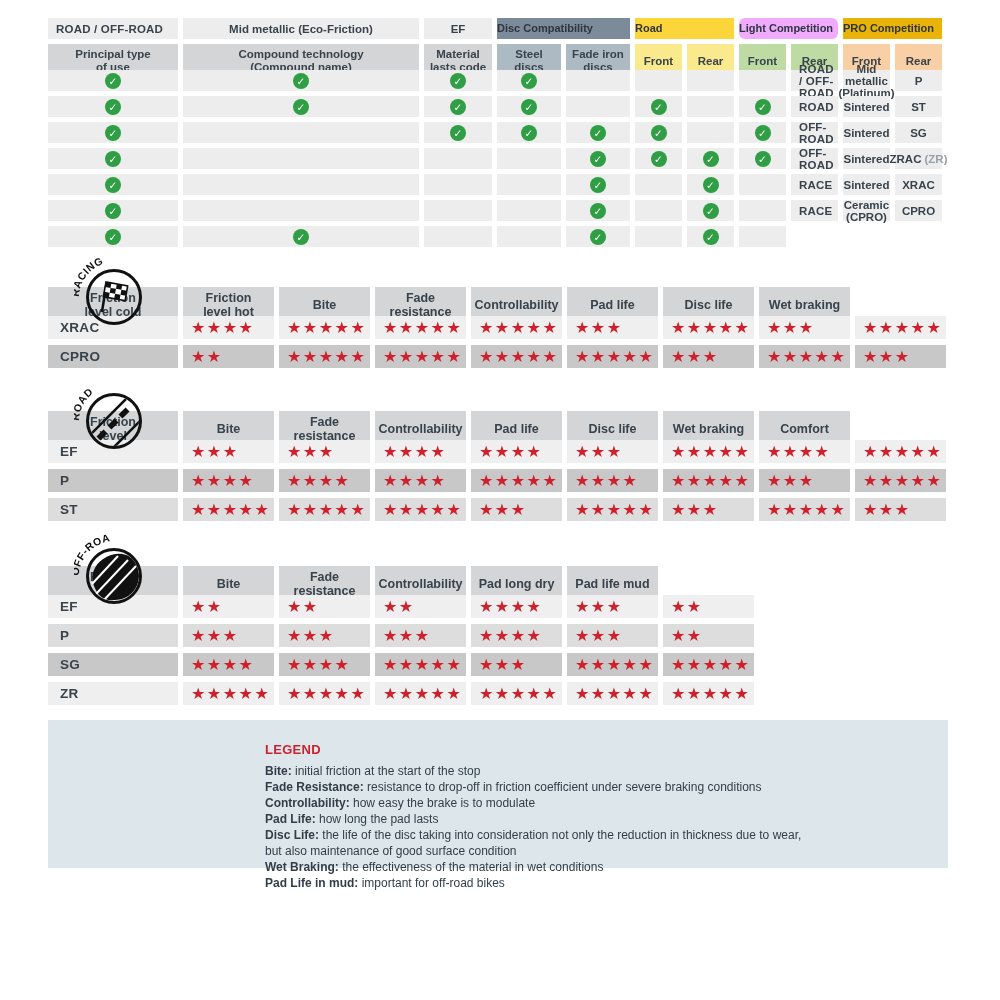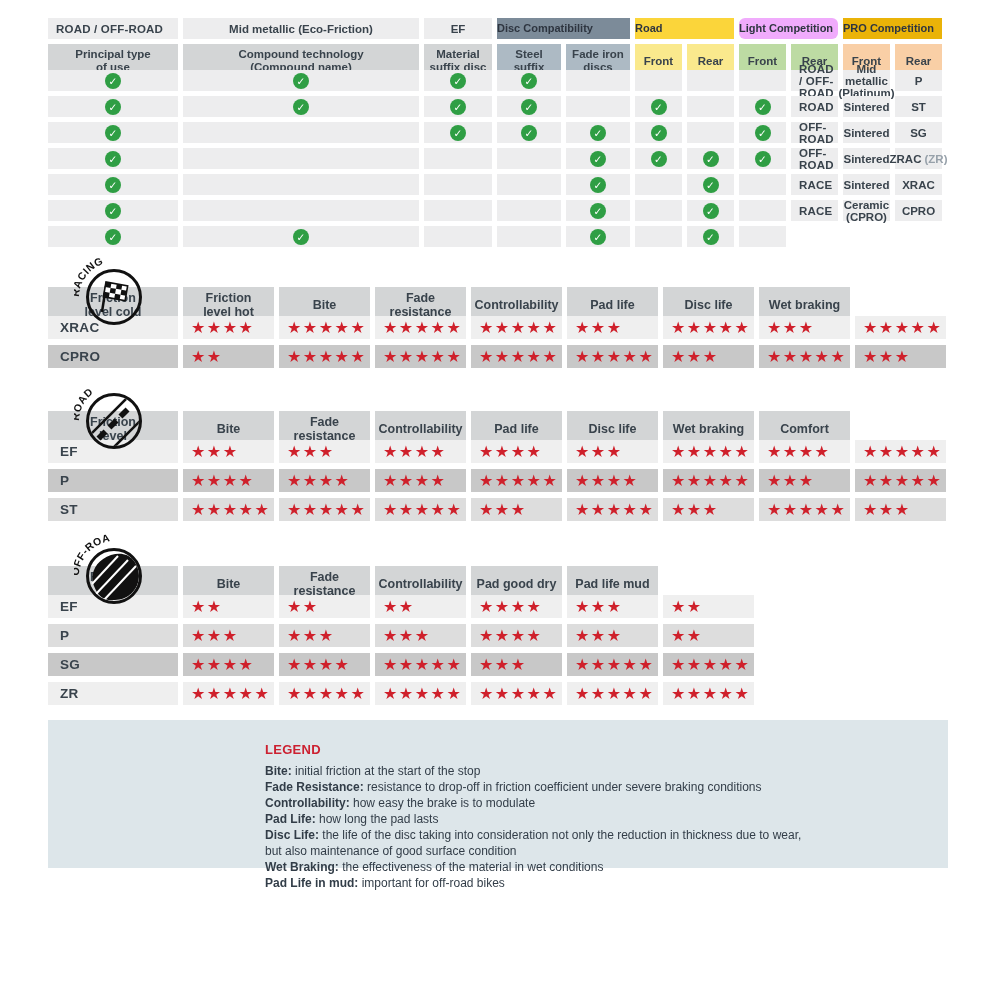--- a/index.html
+++ b/index.html
@@ -59,23 +59,23 @@
   <div class="compat" id="compat-grid">
       <div class="cg-head" style="grid-column: 4 / span 2; background: rgb(124, 139, 153);">Disc Compatibility</div>
       <div class="cg-head" style="grid-column: 6 / span 2; background: rgb(251, 213, 58);">Road</div>
       <div class="cg-head" style="grid-column: 8 / span 2; background: #f0abfc; border-radius: 6px;">Light Competition</div>
       <div class="cg-head" style="grid-column: 10 / span 2; background: #eab308;">PRO Competition</div>
       <div class="info-head">Principal type
 of use</div>
       <div class="info-head">Compound technology
 (Compound name)</div>
       <div class="info-head">Material
-suffix disc</div>
+lasts code</div>
       <div class="sub-head" style="background: rgb(173, 186, 196);">Steel
-suffix</div>
+discs</div>
       <div class="sub-head" style="background: rgb(173, 186, 196);">Fade iron
 discs</div>
       <div class="sub-head" style="background: rgb(250, 233, 141);">Front</div>
       <div class="sub-head" style="background: rgb(250, 233, 141);">Rear</div>
       <div class="sub-head" style="background: rgb(189, 219, 163);">Front</div>
       <div class="sub-head" style="background: rgb(189, 219, 163);">Rear</div>
       <div class="sub-head" style="background: rgb(249, 207, 166);">Front</div>
       <div class="sub-head" style="background: rgb(249, 207, 166);">Rear</div>
       <div class="cell use-cell">ROAD / OFF-ROAD</div>
       <div class="cell compound-cell">Mid metallic (Eco-Friction)</div>
@@ -439,21 +439,21 @@
     </g>
           </svg></div>
         <div class="rgrid" style="grid-template-columns: 130px repeat(6, 91px);">
           <div class="rspacer"></div>
           <div class="rhead">Friction
 level</div>
           <div class="rhead">Bite</div>
           <div class="rhead">Fade
 resistance</div>
           <div class="rhead">Controllability</div>
-          <div class="rhead">Pad good dry</div>
+          <div class="rhead">Pad long dry</div>
           <div class="rhead">Pad life mud</div>
           <div class="rlabel shade-light">EF</div>
           <div class="rstars shade-light" aria-label="2 of 5">
             <span class="stars">★★</span>
           </div>
           <div class="rstars shade-light" aria-label="2 of 5">
             <span class="stars">★★</span>
           </div>
           <div class="rstars shade-light" aria-label="2 of 5">
             <span class="stars">★★</span>

